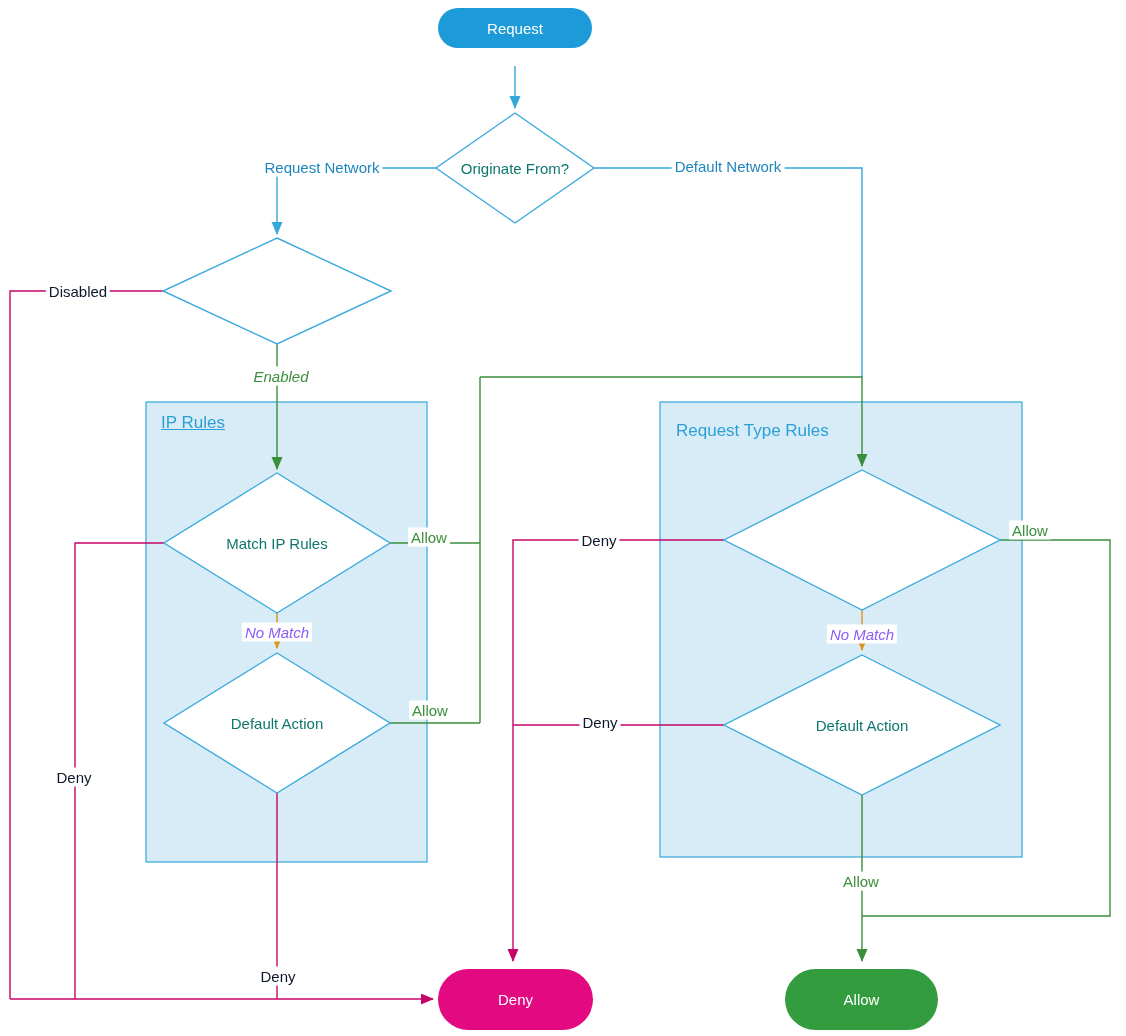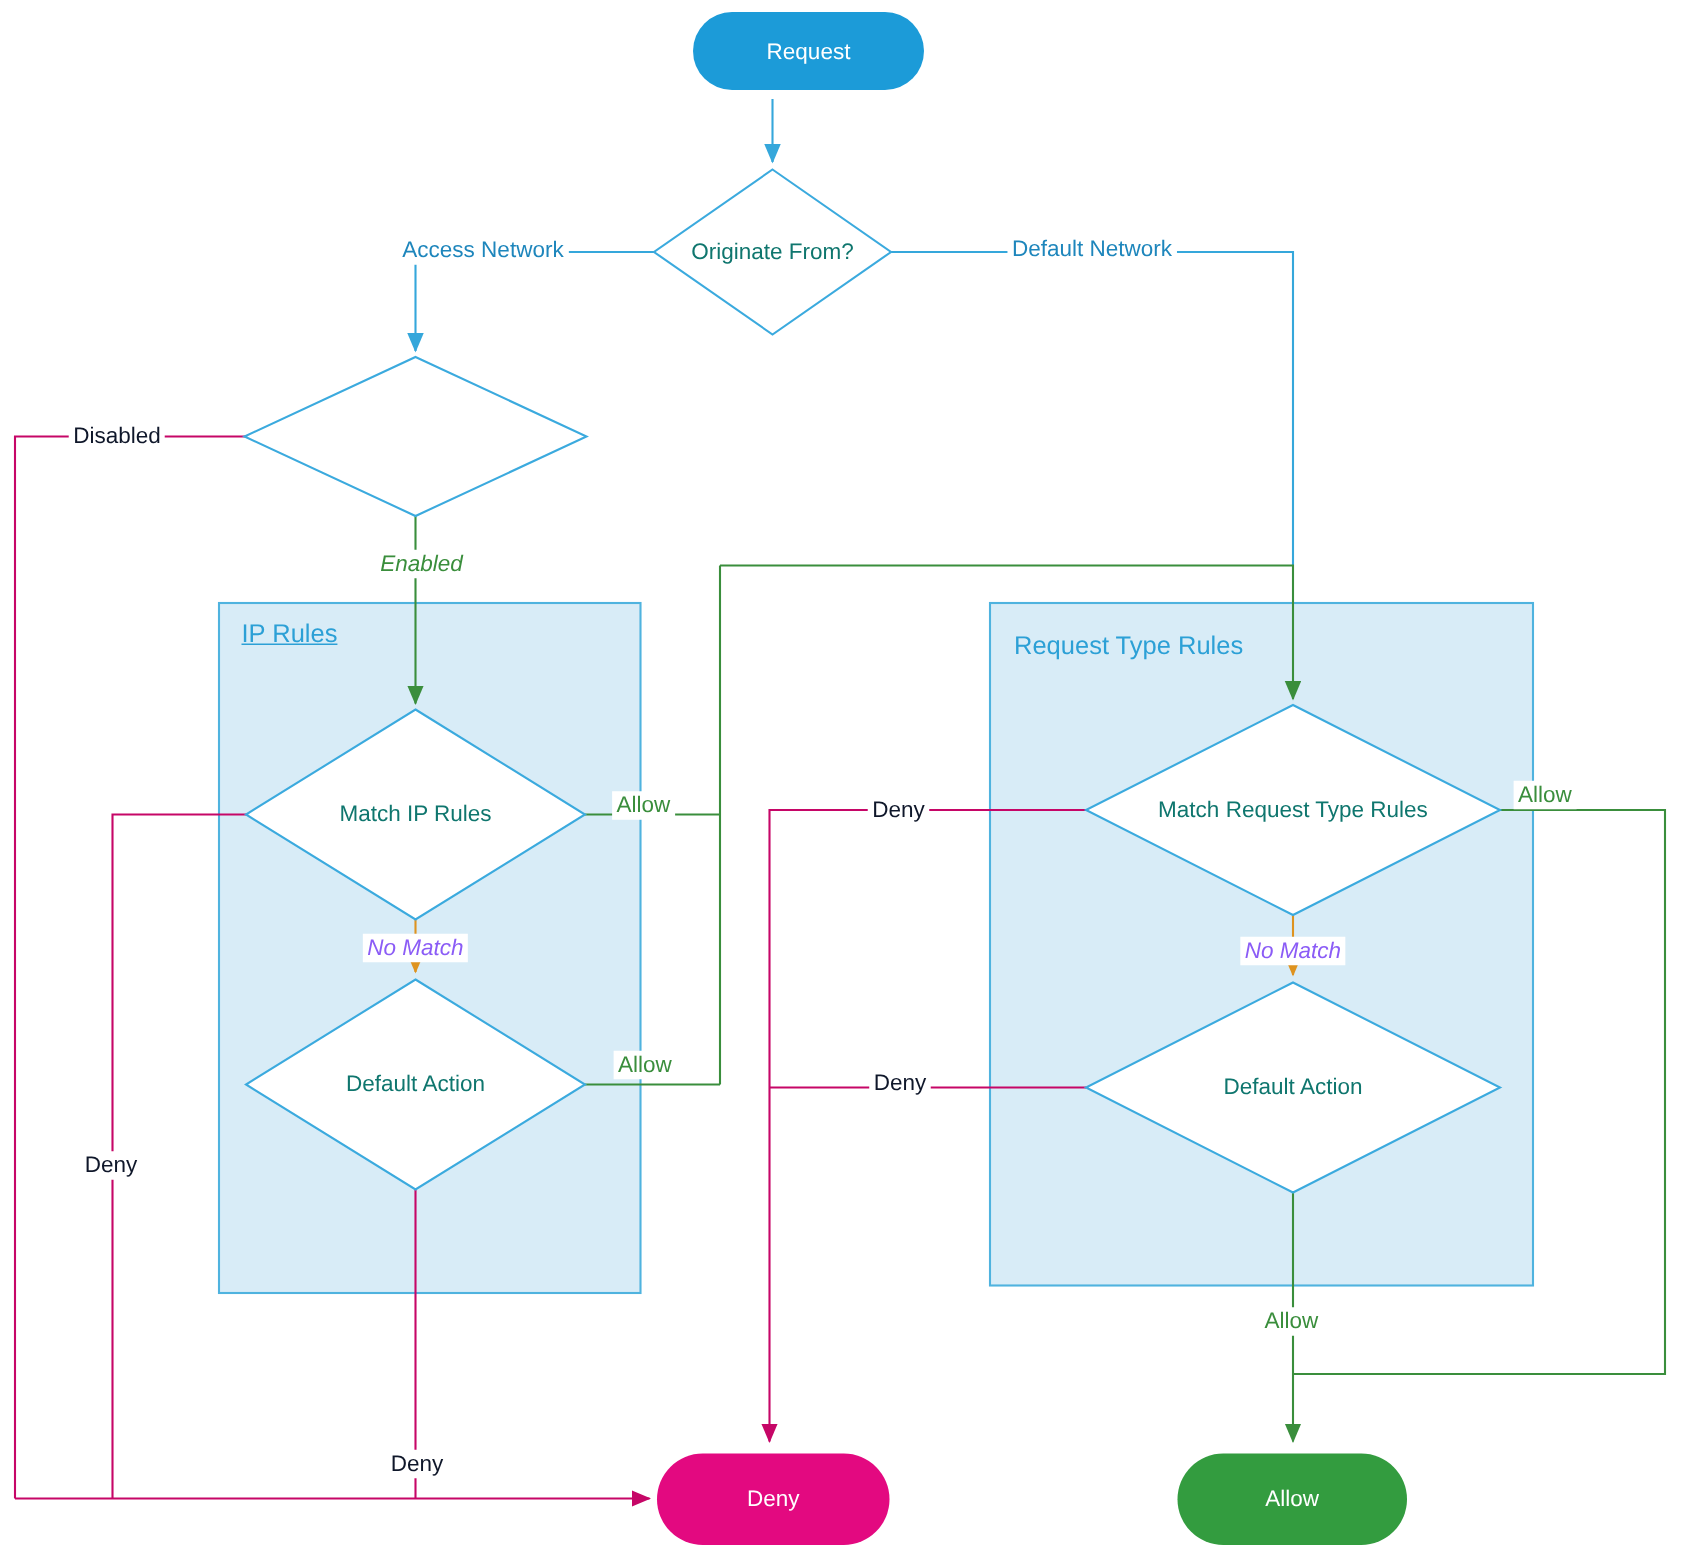--- a/index.html
+++ b/index.html
@@ -90,31 +90,30 @@
     <polygon points="277,238 391,291 277,344 163,291" fill="#ffffff" stroke="#3BAADE" stroke-width="1.4"></polygon>
     <polygon points="277,473 390,543 277,613 164,543" fill="#ffffff" stroke="#3BAADE" stroke-width="1.4"></polygon>
     <polygon points="277,653 390,723 277,793 164,723" fill="#ffffff" stroke="#3BAADE" stroke-width="1.4"></polygon>
     <polygon points="862,470 1000,540 862,610 724,540" fill="#ffffff" stroke="#3BAADE" stroke-width="1.4"></polygon>
     <polygon points="862,655 1000,725 862,795 724,725" fill="#ffffff" stroke="#3BAADE" stroke-width="1.4"></polygon>
   </svg>
 
   <div class="group-title" style="left:161px;top:413px;text-decoration:underline;">IP Rules</div>
   <div class="group-title" style="left:676px;top:421px;text-align:right;">Request Type Rules</div>
 
-  <div class="pill" style="left:462px;top:8px;width:154px;height:52px;background:#1C9BD8;">Request</div>
+  <div class="pill" style="left:438px;top:8px;width:154px;height:40px;background:#1C9BD8;">Request</div>
   <div class="pill" style="left:438px;top:969px;width:155px;height:61px;background:#E30980;">Deny</div>
   <div class="pill" style="left:785px;top:969px;width:153px;height:61px;background:#339C3F;">Allow</div>
 
   <div class="diamond-label" style="left:515px;top:168px;width:110px;">Originate From?</div>
   <div class="diamond-label" style="left:277px;top:543px;width:190px;">Match IP Rules</div>
   <div class="diamond-label" style="left:277px;top:723px;width:190px;">Default Action</div>
-  <div class="diamond-label" style="left:862px;top:540px;width:250px;">Match Request Type Rules</div>
   <div class="diamond-label" style="left:862px;top:725px;width:190px;">Default Action</div>
 
-  <div class="edge-label lbl-blue" style="left:322px;top:167px;">Access Network</div>
+  <div class="edge-label lbl-blue" style="left:322px;top:167px;">Request Network</div>
   <div class="edge-label lbl-blue" style="left:728px;top:166px;">Default Network</div>
   <div class="edge-label lbl-pink" style="left:78px;top:291px;">Disabled</div>
   <div class="edge-label lbl-green" style="left:281px;top:376px;font-style:italic;">Enabled</div>
   <div class="edge-label lbl-green" style="left:429px;top:537px;">Allow</div>
   <div class="edge-label lbl-orange" style="left:277px;top:632px;">No Match</div>
   <div class="edge-label lbl-green" style="left:430px;top:710px;">Allow</div>
   <div class="edge-label lbl-pink" style="left:74px;top:777px;">Deny</div>
   <div class="edge-label lbl-pink" style="left:278px;top:976px;">Deny</div>
   <div class="edge-label lbl-pink" style="left:599px;top:540px;">Deny</div>
   <div class="edge-label lbl-pink" style="left:600px;top:722px;">Deny</div>

